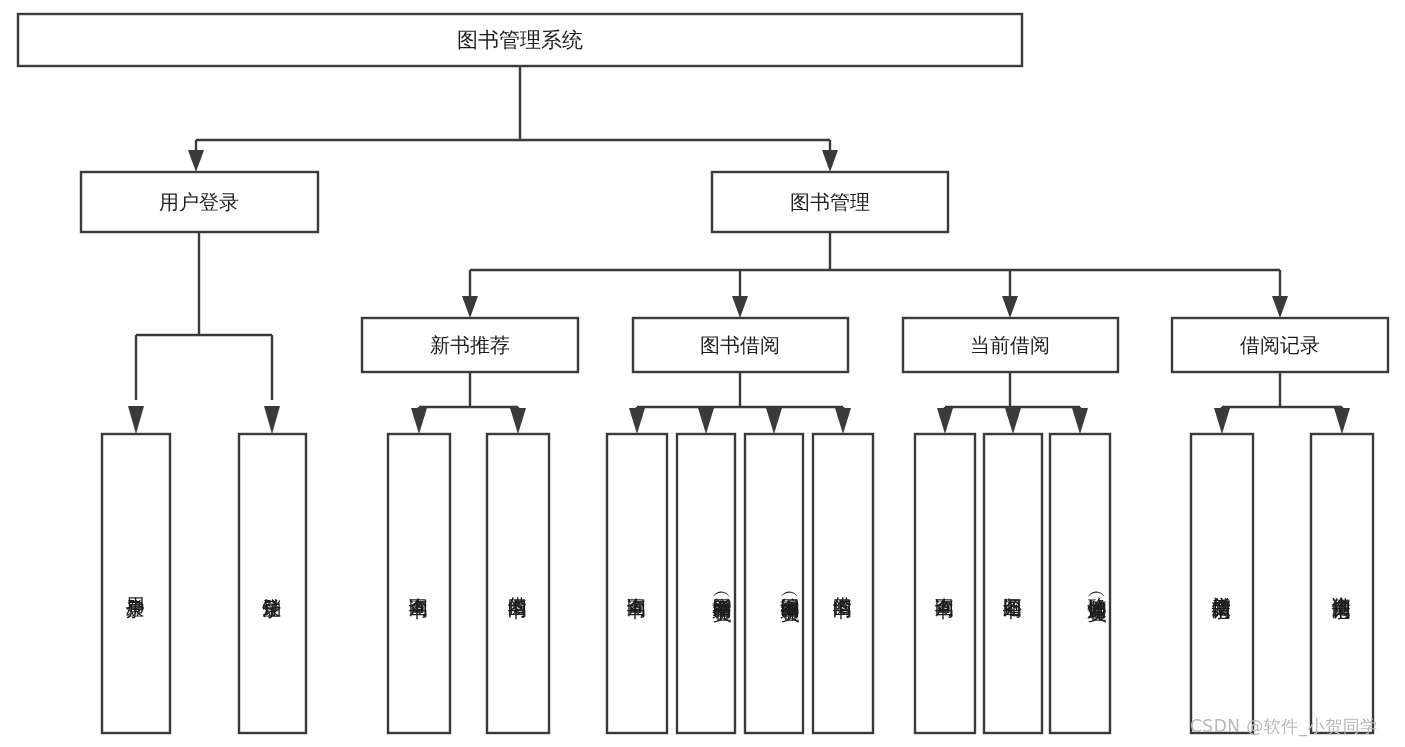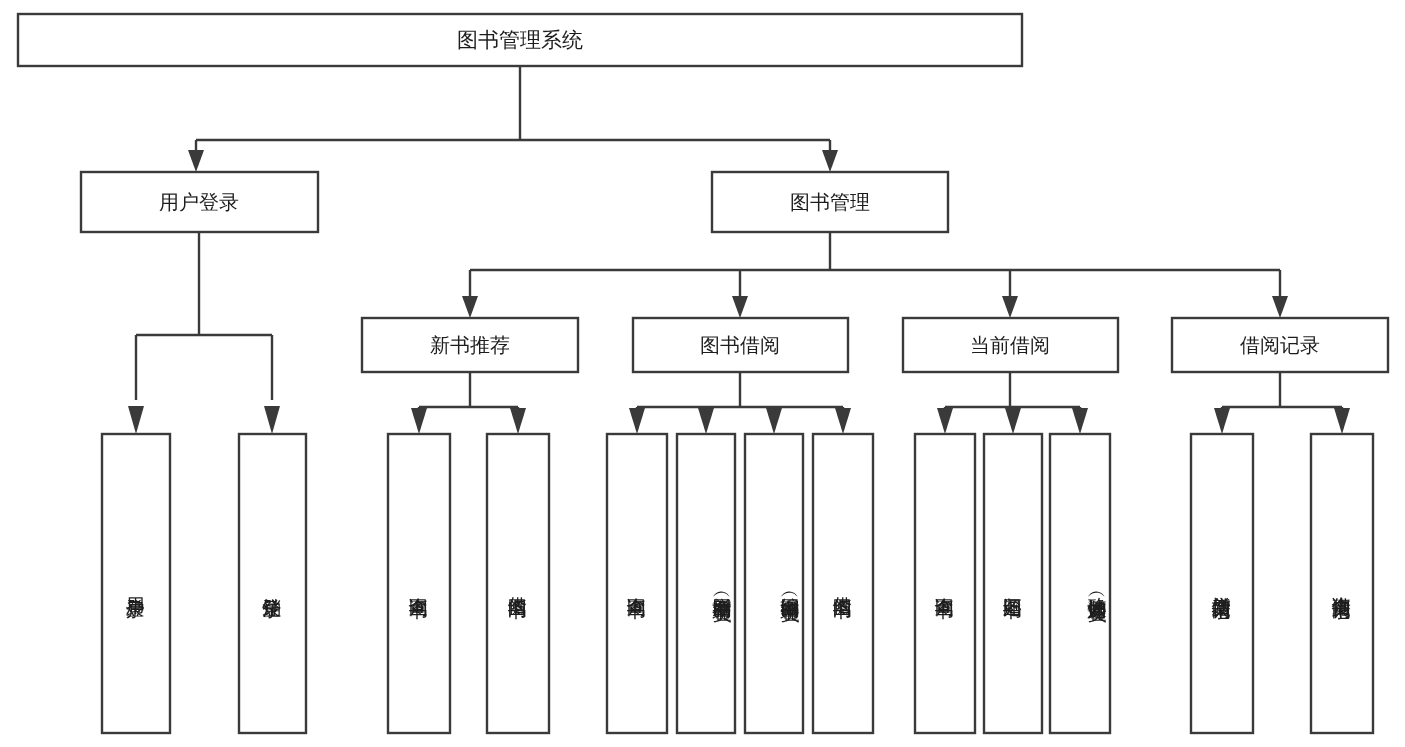--- a/index.html
+++ b/index.html
@@ -207,14 +207,15 @@
   <div class="vlabel top" style="left:745px; top:440px; width:58px; height:293px;">编辑图书（管理员）</div>
   <div class="vlabel center" style="left:813px; top:434px; width:60px; height:299px;">借阅图书</div>
 
   <div class="vlabel center" style="left:915px; top:434px; width:60px; height:299px;">查询图书</div>
   <div class="vlabel center" style="left:984px; top:434px; width:58px; height:299px;">归还图书</div>
   <div class="vlabel top" style="left:1050px; top:440px; width:60px; height:293px;">确认归还（管理员）</div>
 
   <div class="vlabel center" style="left:1191px; top:434px; width:62px; height:299px;">新增借阅记录</div>
   <div class="vlabel center" style="left:1311px; top:434px; width:62px; height:299px;">查询借阅记录</div>
 
+  <div class="watermark" style="left:1190px; top:715px;">CSDN @软件_小贺同学</div>
 
 </div>
 
 </body></html>

